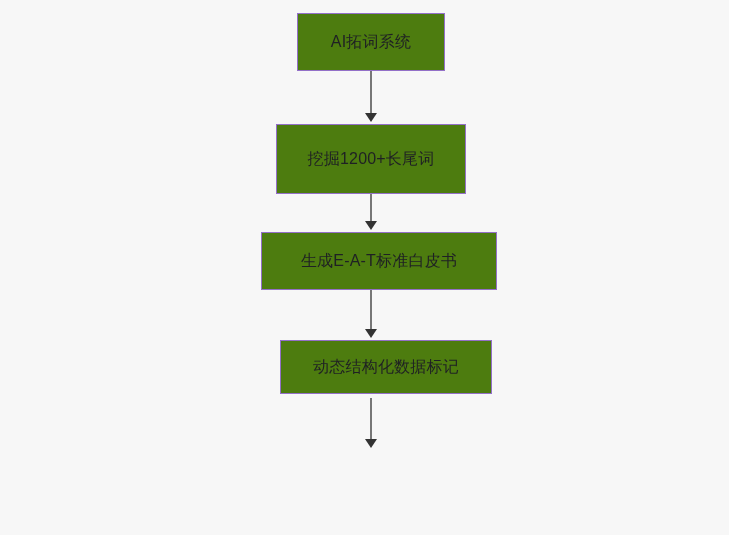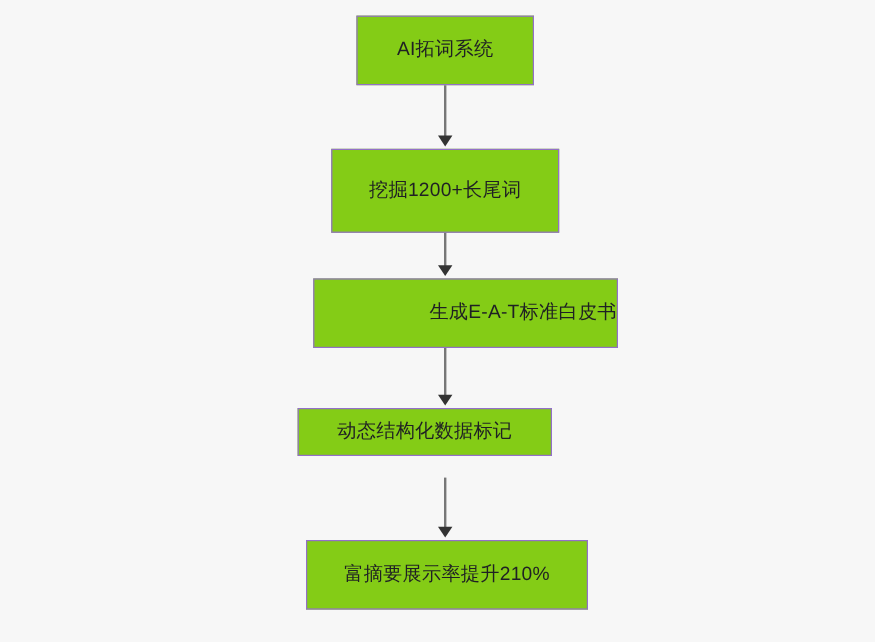--- a/index.html
+++ b/index.html
@@ -14,21 +14,21 @@
     overflow: hidden;
   }
   #flowchart-canvas {
     position: relative;
     width: 729px;
     height: 535px;
   }
   .node {
     position: absolute;
     box-sizing: border-box;
-    background: #84cc16;
+    background: #4d7c0f;
     border: 1.5px solid #9370c8;
     border-radius: 0;
     display: flex;
     align-items: center;
     justify-content: center;
     color: #1f2024;
     font-size: 16px;
     line-height: 1.2;
     letter-spacing: 0.2px;
     white-space: nowrap;
@@ -68,25 +68,22 @@
   <div class="arrowhead" style="left:365px; top:439px;"></div>
 
   <div class="node" style="left:297px; top:13px; width:148px; height:58px;">
     <span class="node-label">AI拓词系统</span>
   </div>
 
   <div class="node" style="left:276px; top:124px; width:190px; height:70px;">
     <span class="node-label">挖掘1200+长尾词</span>
   </div>
 
-  <div class="node" style="left:261px; top:232px; width:254px; height:58px;justify-content:flex-end;">
+  <div class="node" style="left:261px; top:232px; width:236px; height:58px;">
     <span class="node-label">生成E-A-T标准白皮书</span>
   </div>
 
-  <div class="node" style="left:248px; top:340px; width:212px; height:40px;">
+  <div class="node" style="left:280px; top:340px; width:212px; height:54px;">
     <span class="node-label">动态结构化数据标记</span>
   </div>
 
-  <div class="node" style="left:255px; top:450px; width:235px; height:58px;">
-    <span class="node-label">富摘要展示率提升210%</span>
-  </div>
 
 </div>
 
 </body></html>

